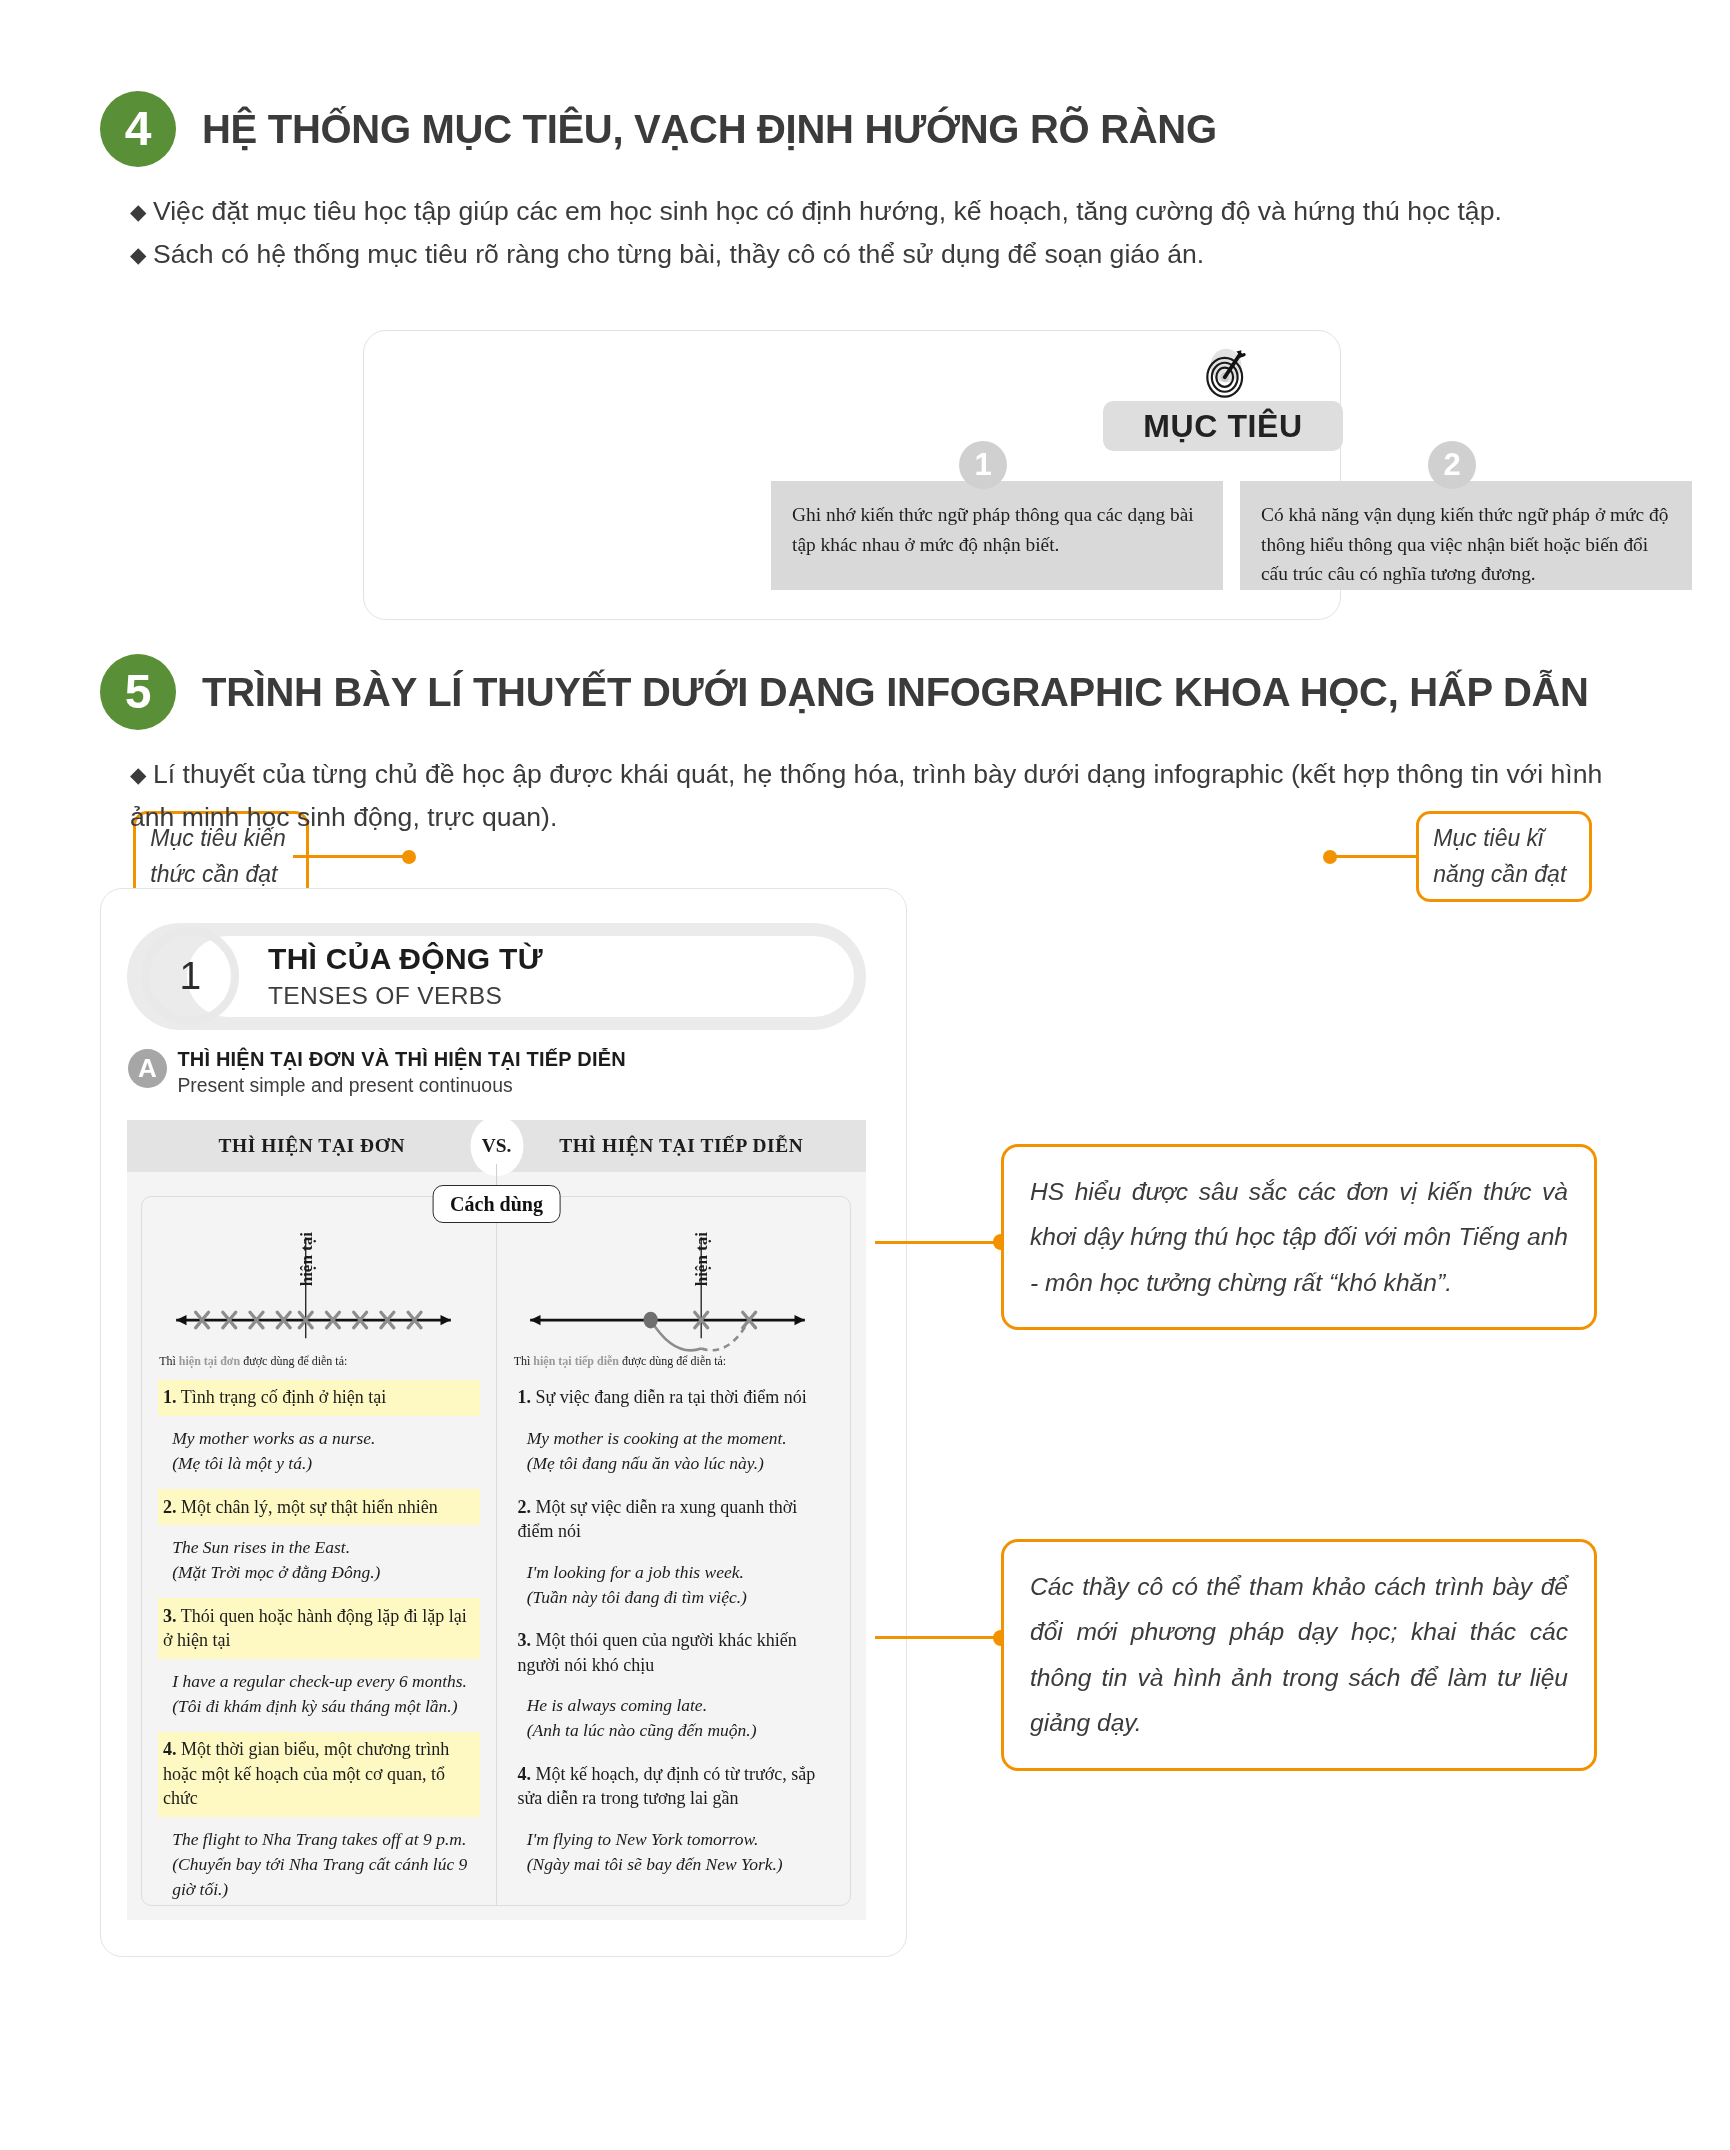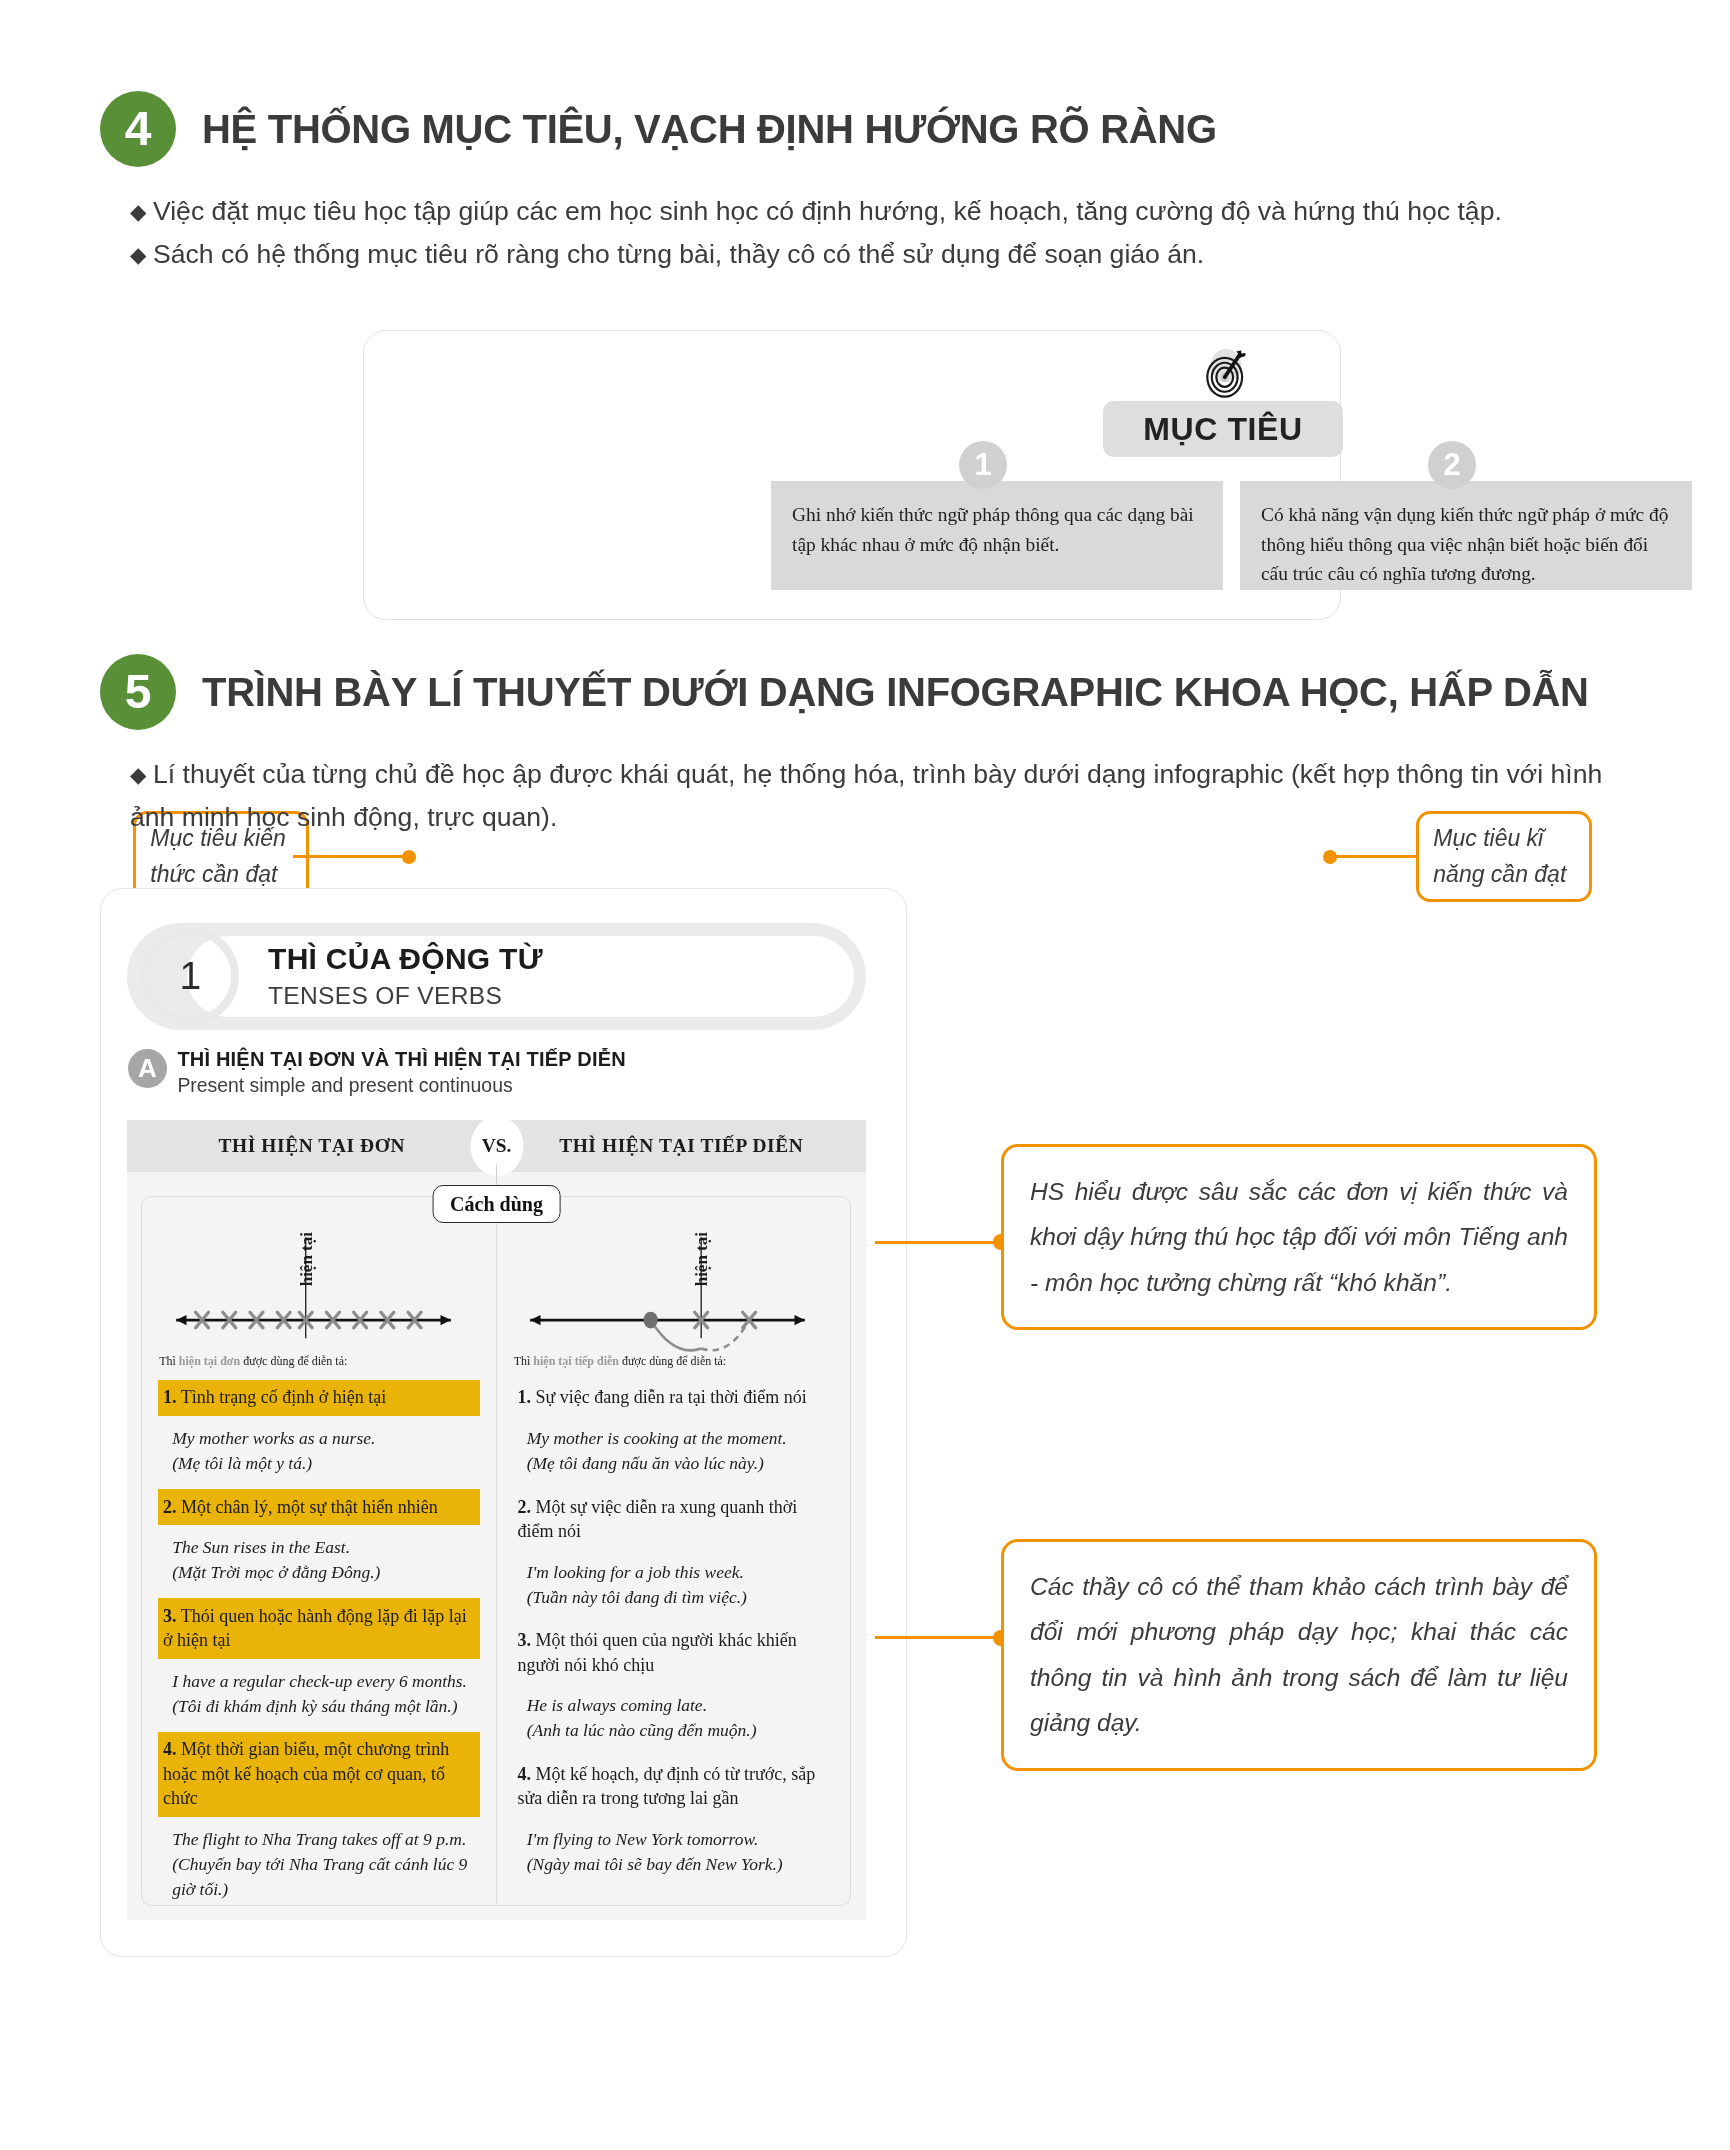--- a/index.html
+++ b/index.html
@@ -30,21 +30,21 @@
   .bullet .dia{font-size:21.4px;vertical-align:1.3px;margin-right:6.5px;}
 
   
   #goal-wrap{position:absolute;left:0;top:330px;width:1730px;height:298px;}
   #goal-panel{
     position:absolute;left:363px;top:0;width:978px;height:290px;
     border:1.9px solid #e2e2e2;border-radius:23px;background:#fff;box-sizing:border-box;
   }
   #target-icon{position:absolute;left:836px;top:14.3px;width:52px;height:58px;}
   #goal-chip{
-    position:absolute;left:739px;top:70px;width:240px;height:56px;
+    position:absolute;left:739px;top:70px;width:240px;height:50px;
     background:#dedede;border-radius:10.4px;
     display:flex;align-items:center;justify-content:center;
   }
   #goal-chip span{font-size:32px;font-weight:700;color:#222;letter-spacing:0.6px;}
   .goal-card{
     position:absolute;top:150px;width:452px;height:109px;background:#d9d9d9;
     box-sizing:border-box;padding:19.4px 21px 0 21px;
   }
   #goal-card-1{left:407px;}
   #goal-card-2{left:876px;}
@@ -152,21 +152,21 @@
   .tl svg{position:absolute;left:0;top:0;}
   .tl .nowlab{
     position:absolute;font-family:"Liberation Serif",serif;font-size:17px;font-weight:700;color:#1c1c1c;
     writing-mode:vertical-rl;transform:rotate(180deg);
   }
   .lead{
     font-family:"Liberation Serif",serif;font-size:12px;color:#1c1c1c;margin:0 0 10.4px 1.3px;
   }
   .lead b{color:#9a9a9a;font-weight:700;}
   .item-head{
-    background:#eab308;font-family:"Liberation Serif",serif;font-size:18px;color:#1c1c1c;
+    background:#fef9c3;font-family:"Liberation Serif",serif;font-size:18px;color:#1c1c1c;
     padding:5.8px 5.2px;line-height:1.36;
   }
   #col-right .item-head{background:transparent;}
   .item-head b{font-weight:700;}
   .ex{
     font-family:"Liberation Serif",serif;font-style:italic;font-size:17.5px;color:#1c1c1c;
     line-height:1.42;padding:10.4px 5.2px 13px 14.3px;
   }
 
   

